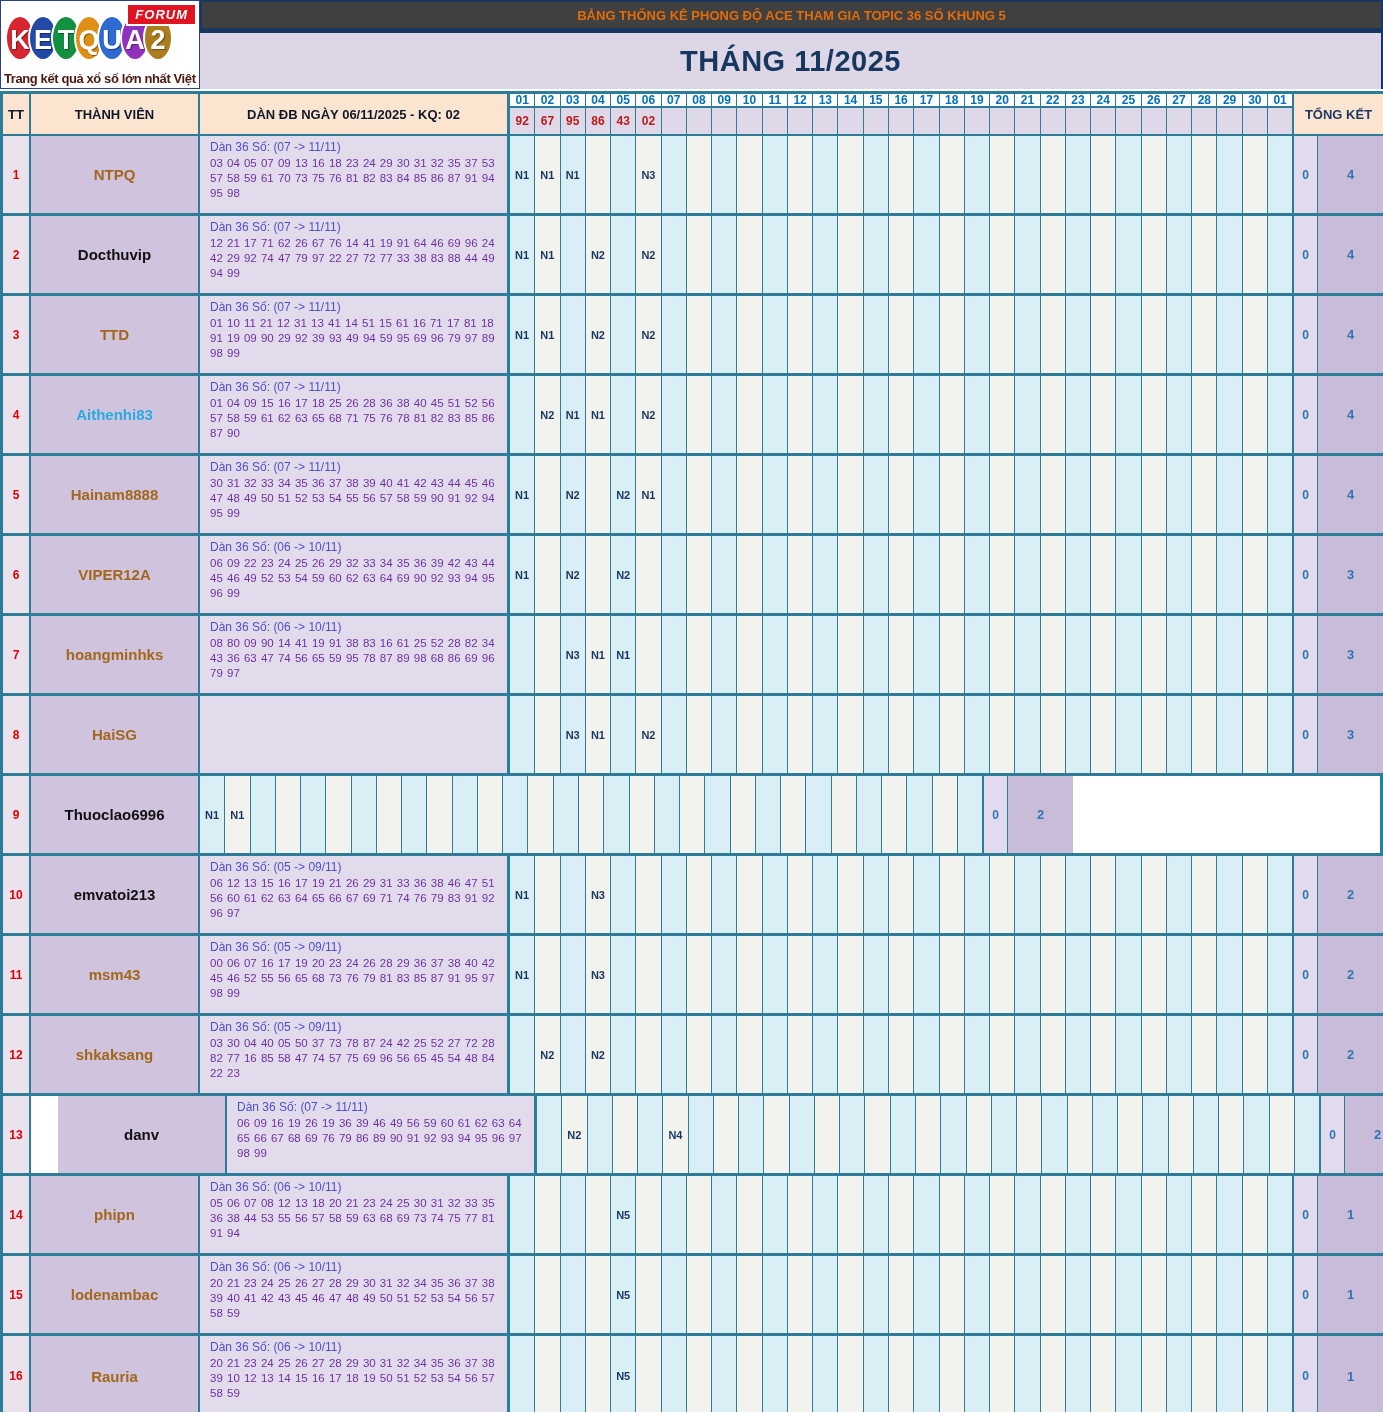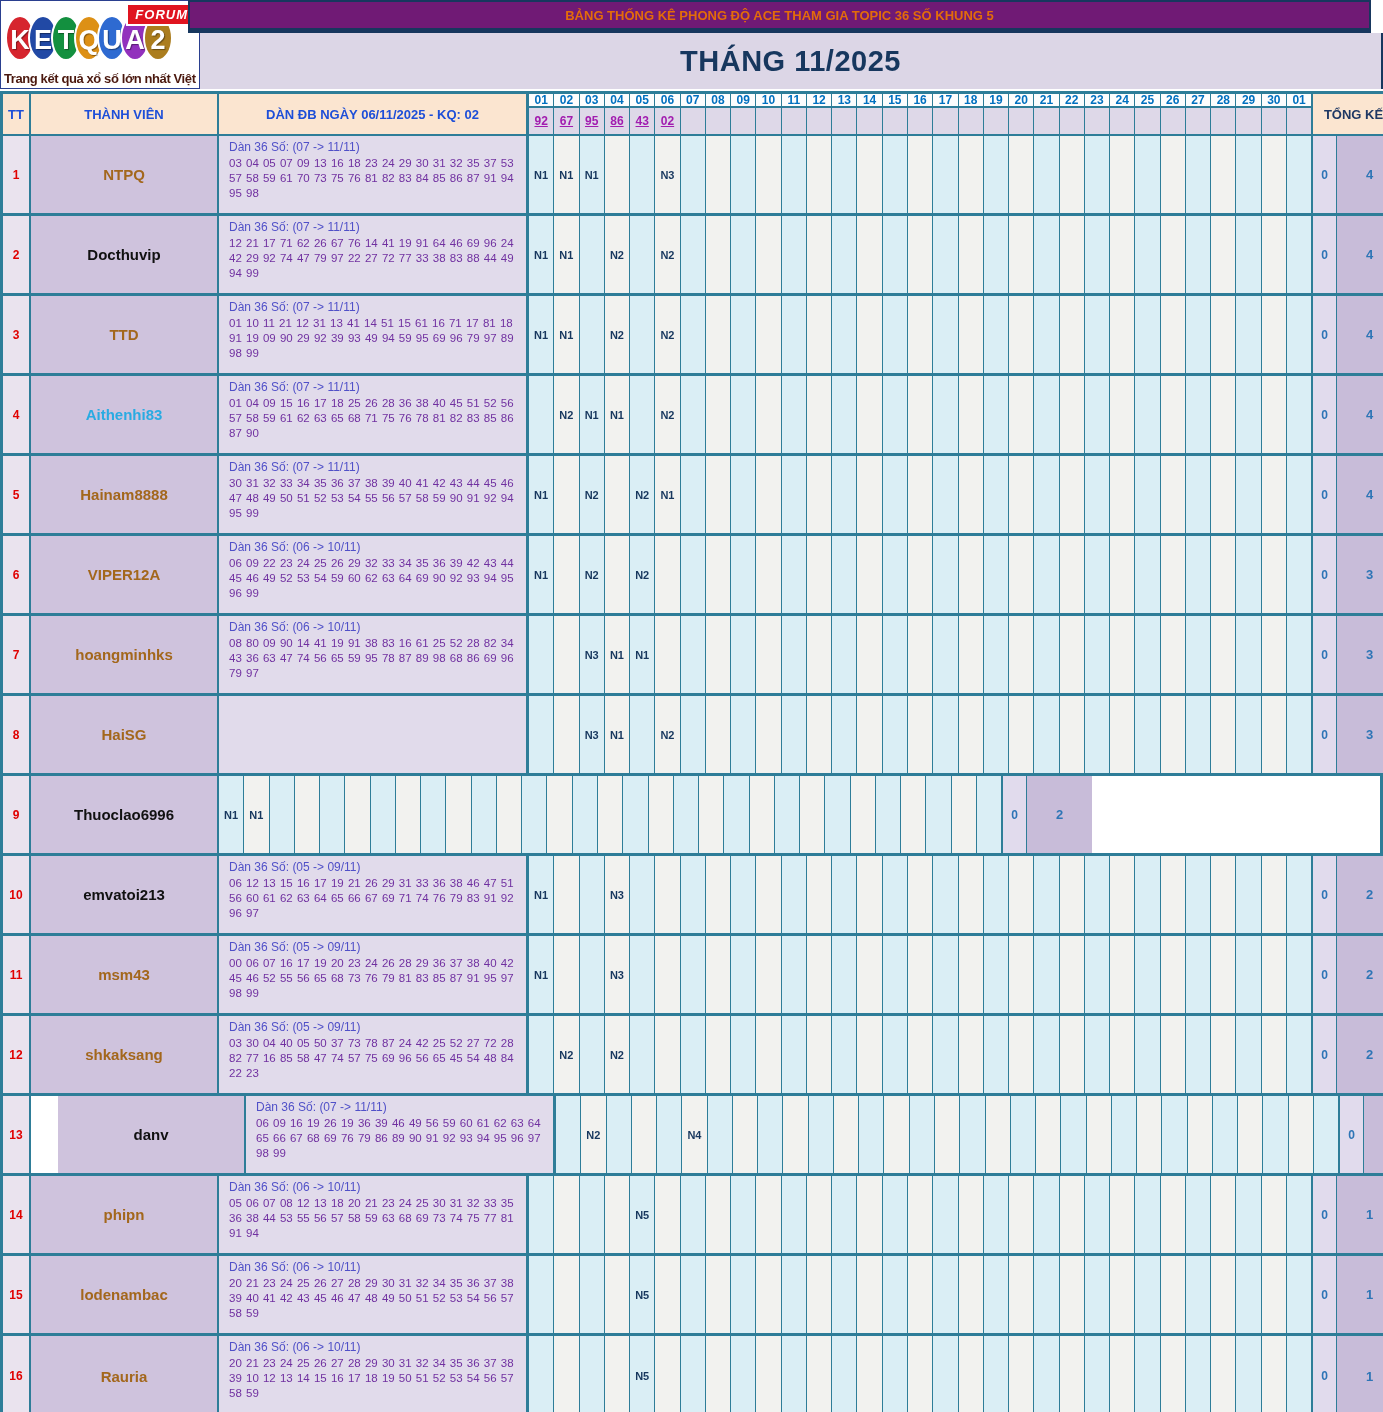--- a/index.html
+++ b/index.html
@@ -15,54 +15,54 @@
   .logo-letter { display:inline-block; width:30px; height:46px; border-radius:50%;
                  color:#fff; font-weight:bold; font-size:27px; line-height:46px; text-align:center;
                  margin-left:-7px; border:2px solid #fff; text-shadow:1px 1px 1px rgba(0,0,0,.4); }
   .logo-letter:first-child { margin-left:0; }
   .forum-badge { position:absolute; right:2px; top:2px; background:#e01420; color:#fff;
                  font-weight:bold; font-style:italic; font-size:13px; padding:2px 7px;
                  border:2px solid #fff; letter-spacing:1px; }
   .logo-tagline { position:absolute; left:3px; bottom:2px; width:194px; font-size:13px; font-weight:bold;
                   color:#4a180e; white-space:nowrap; overflow:hidden; letter-spacing:-0.4px; }
 
-  .top-banner { position:absolute; left:188px; top:0; width:1183px; height:33px;
-                background:#701a75; border:2px solid #17375e; border-bottom:5px solid #17375e;
+  .top-banner { position:absolute; left:200px; top:0; width:1183px; height:33px;
+                background:#404040; border:2px solid #17375e; border-bottom:5px solid #17375e;
                 display:flex; align-items:center; justify-content:center; }
   .top-banner span { color:#e36c0a; font-weight:bold; font-size:13px; }
   .title-band { position:absolute; left:200px; top:33px; width:1183px; height:56px;
                 background:#dcd6e6; border-right:2px solid #17375e;
                 display:flex; align-items:center; justify-content:center; }
   .title-band span { color:#17375e; font-weight:bold; font-size:29px; letter-spacing:0.5px; }
 
   
   .grid { position:absolute; left:0; top:91px; width:1383px; border:3px solid #2e7d98; border-top:3px solid #2e7d98; }
   .row { display:flex; width:100%; }
 
   .c-tt    { width:28px;  flex:none; border-right:2px solid #2e7d98; display:flex; align-items:center; justify-content:center; }
-  .c-member{ width:188px; flex:none; border-right:2px solid #2e7d98; display:flex; align-items:center; justify-content:center; text-align:center; }
+  .c-member{ width:169px; flex:none; border-right:2px solid #2e7d98; display:flex; align-items:center; justify-content:center; text-align:center; }
   .c-dan   { width:310px; flex:none; border-right:3px solid #2e7d98; }
   .c-days  { width:782px; flex:none; display:flex; }
   .c-zero  { width:24px;  flex:none; border-right:1px solid #2e7d98; display:flex; align-items:center; justify-content:center; }
   .c-total { flex:1; display:flex; align-items:center; justify-content:center; }
   .sum-group { width:91px; flex:none; display:flex; border-left:2px solid #2e7d98; }
 
   
   .grid-header { height:42px; border-bottom:2px solid #2e7d98; }
-  .grid-header .hcell { background:#fbe5d0; color:#1d4ed8; font-weight:bold; font-size:13px; }
+  .grid-header .hcell { background:#fbe5d0; color:#0f172a; font-weight:bold; font-size:13px; }
   .grid-header .c-sum { width:91px; flex:none; background:#fbe5d0; border-left:2px solid #2e7d98;
                         display:flex; align-items:center; justify-content:center;
                         color:#1f3864; font-weight:bold; font-size:13px; }
   .day-col { flex:1; display:flex; flex-direction:column; border-right:1px solid #2e7d98; }
   .day-col:last-child { border-right:none; }
   .day-num { height:14px; background:#fdfdfd; border-bottom:2px solid #2e7d98;
              display:flex; align-items:center; justify-content:center;
              color:#0070c0; font-weight:bold; font-size:12px; }
   .day-res { flex:1; background:#ded8e8; display:flex; align-items:center; justify-content:center;
-             color:#a21caf; font-weight:bold; font-size:12px;text-decoration:underline; }
+             color:#b91c1c; font-weight:bold; font-size:12px; }
 
   
   .body-row { height:80px; border-bottom:3px solid #2e7d98; }
   .body-row:last-child { border-bottom:none; }
   .body-row .c-tt { background:#eae3ee; color:#e00000; font-weight:bold; font-size:12px; }
   .body-row .c-member { background:#cfc3dd; font-weight:bold; font-size:15px; }
   .body-row .c-dan { background:#e1dbeb; padding:3px 8px 0 10px; overflow:hidden; }
   .dan-label { color:#5050c8; font-size:12px; line-height:17px; }
   .dan-nums  { color:#7030a0; font-size:11.5px; line-height:15px; word-spacing:1px; }
   .day-cell { flex:1; border-right:1px solid #2e7d98; display:flex; align-items:center; justify-content:center;

